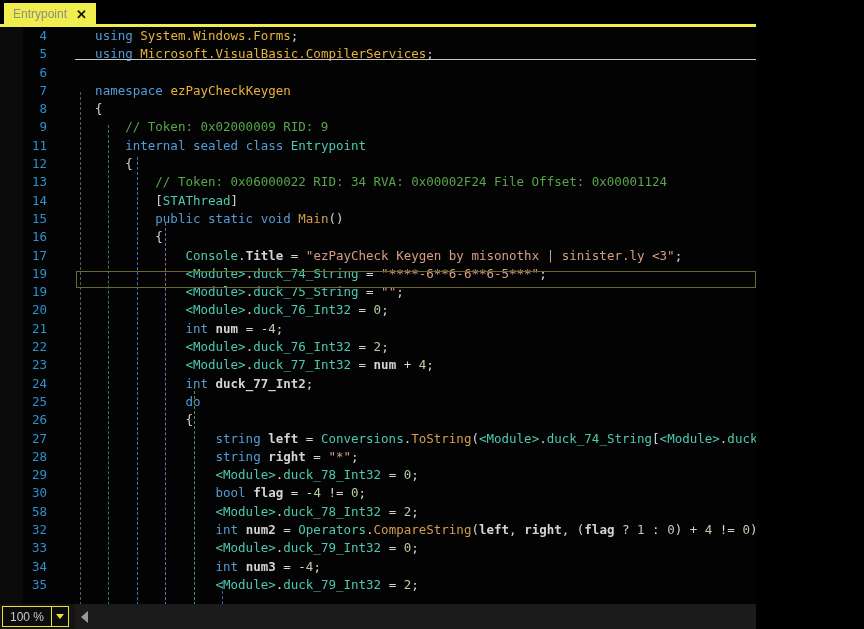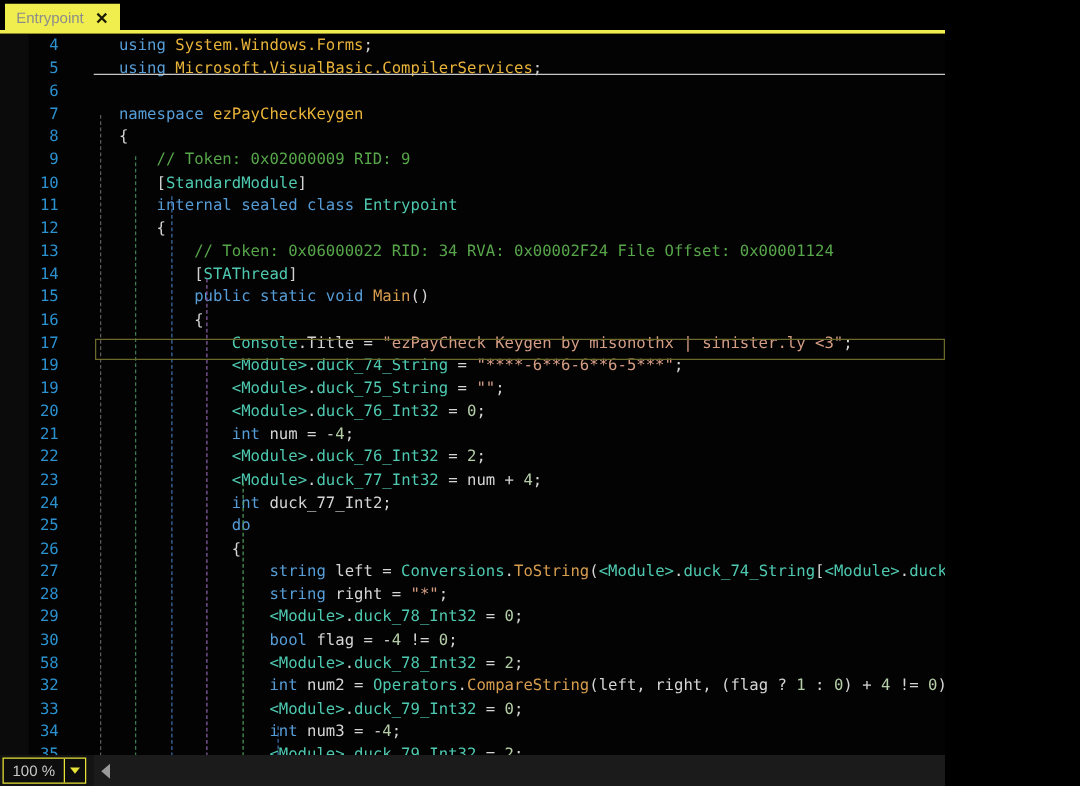--- a/index.html
+++ b/index.html
@@ -171,21 +171,21 @@
 
   
   .k   { color: #569cd6; }  
   .t   { color: #4ec9b0; }  
   .mo  { color: #d69d4f; }  
   .ns  { color: #e8b339; }  
   .s   { color: #d69d85; }  
   .c   { color: #57a64a; }  
   .n   { color: #b5cea8; }  
   .p   { color: #d4d4d4; }  
-  .id  { color: #d4d4d4; }  
+  .id  { color: #d4d4d4; font-weight: bold; }  
 
   
   .statusbar {
     position: relative;
     flex: 0 0 auto;
     height: 25px;
     background: #141414;
     display: flex;
     align-items: center;
     box-sizing: border-box;
@@ -284,24 +284,20 @@
             </tr>
             <tr class="line">
               <td class="lineno">8</td>
               <td class="codecell"><span class="p">    {</span></td>
             </tr>
             <tr class="line">
               <td class="lineno">9</td>
               <td class="codecell"><span class="c">        // Token: 0x02000009 RID: 9</span></td>
             </tr>
             <tr class="line">
-              <td class="lineno">10</td>
-              <td class="codecell"><span class="p">        [</span><span class="t">StandardModule</span><span class="p">]</span></td>
-            </tr>
-            <tr class="line">
               <td class="lineno">11</td>
               <td class="codecell"><span class="p">        </span><span class="k">internal sealed class</span><span class="p"> </span><span class="t">Entrypoint</span></td>
             </tr>
             <tr class="line">
               <td class="lineno">12</td>
               <td class="codecell"><span class="p">        {</span></td>
             </tr>
             <tr class="line">
               <td class="lineno">13</td>
               <td class="codecell"><span class="c">            // Token: 0x06000022 RID: 34 RVA: 0x00002F24 File Offset: 0x00001124</span></td>

